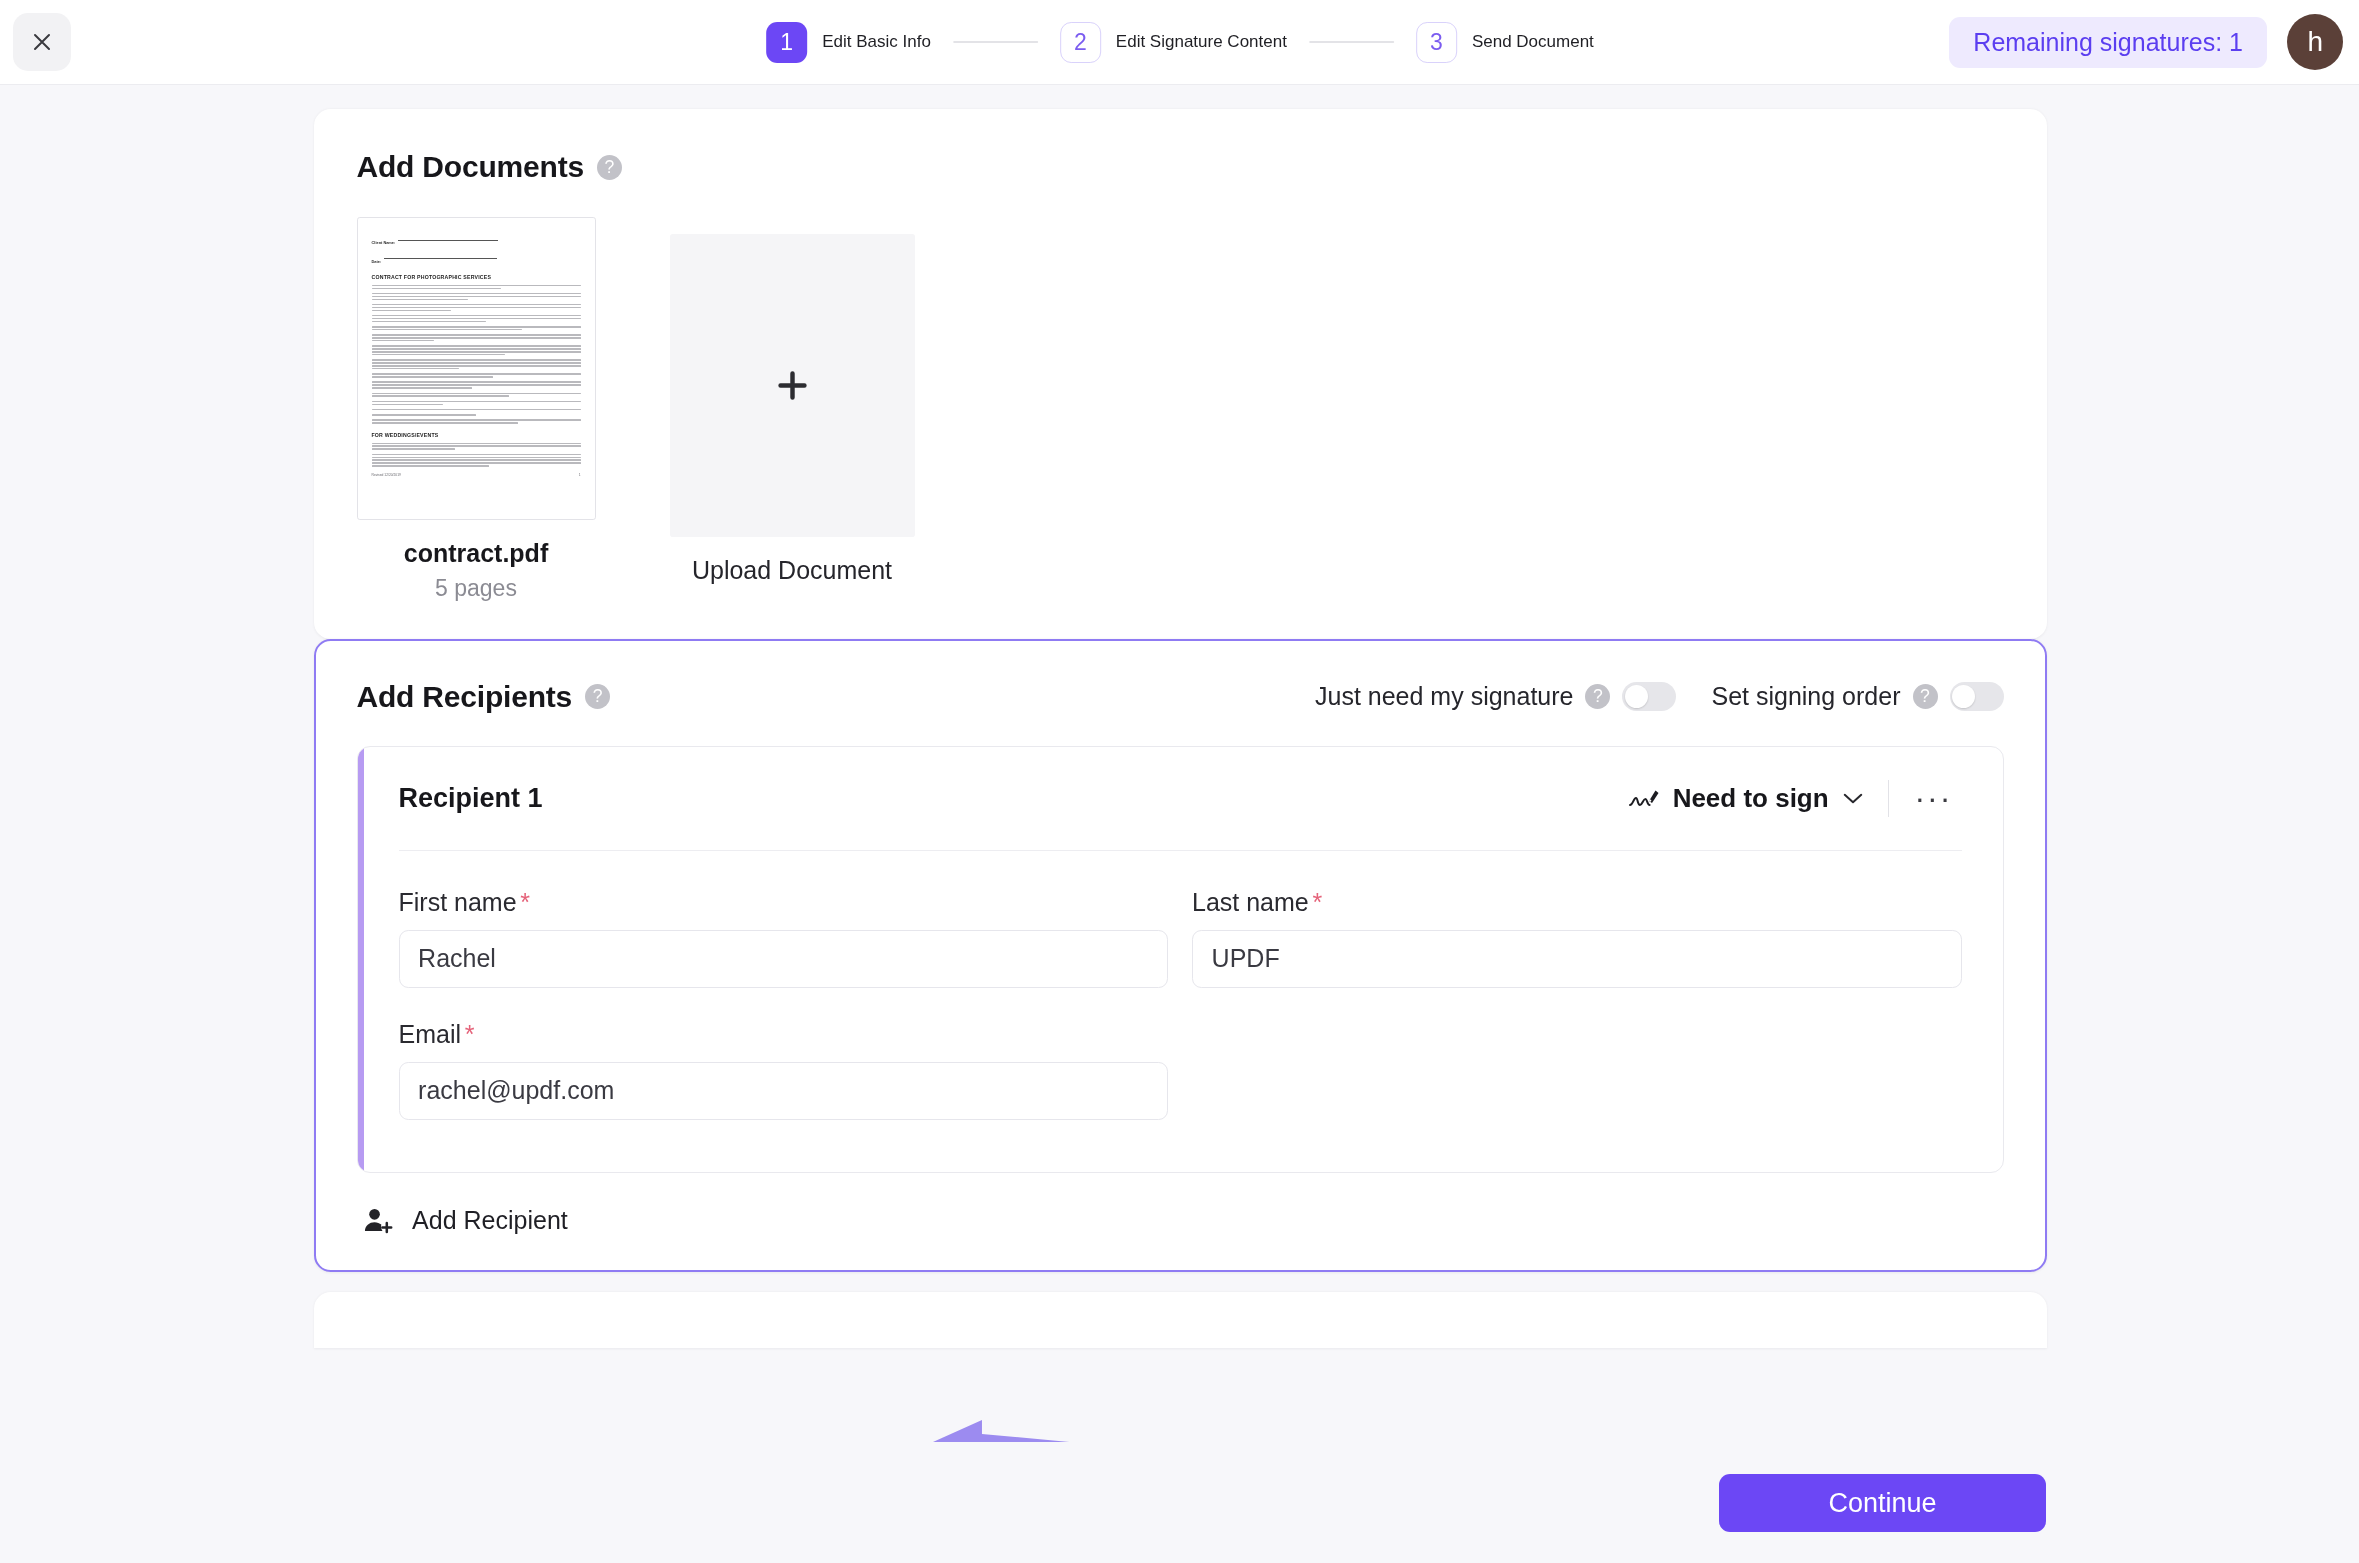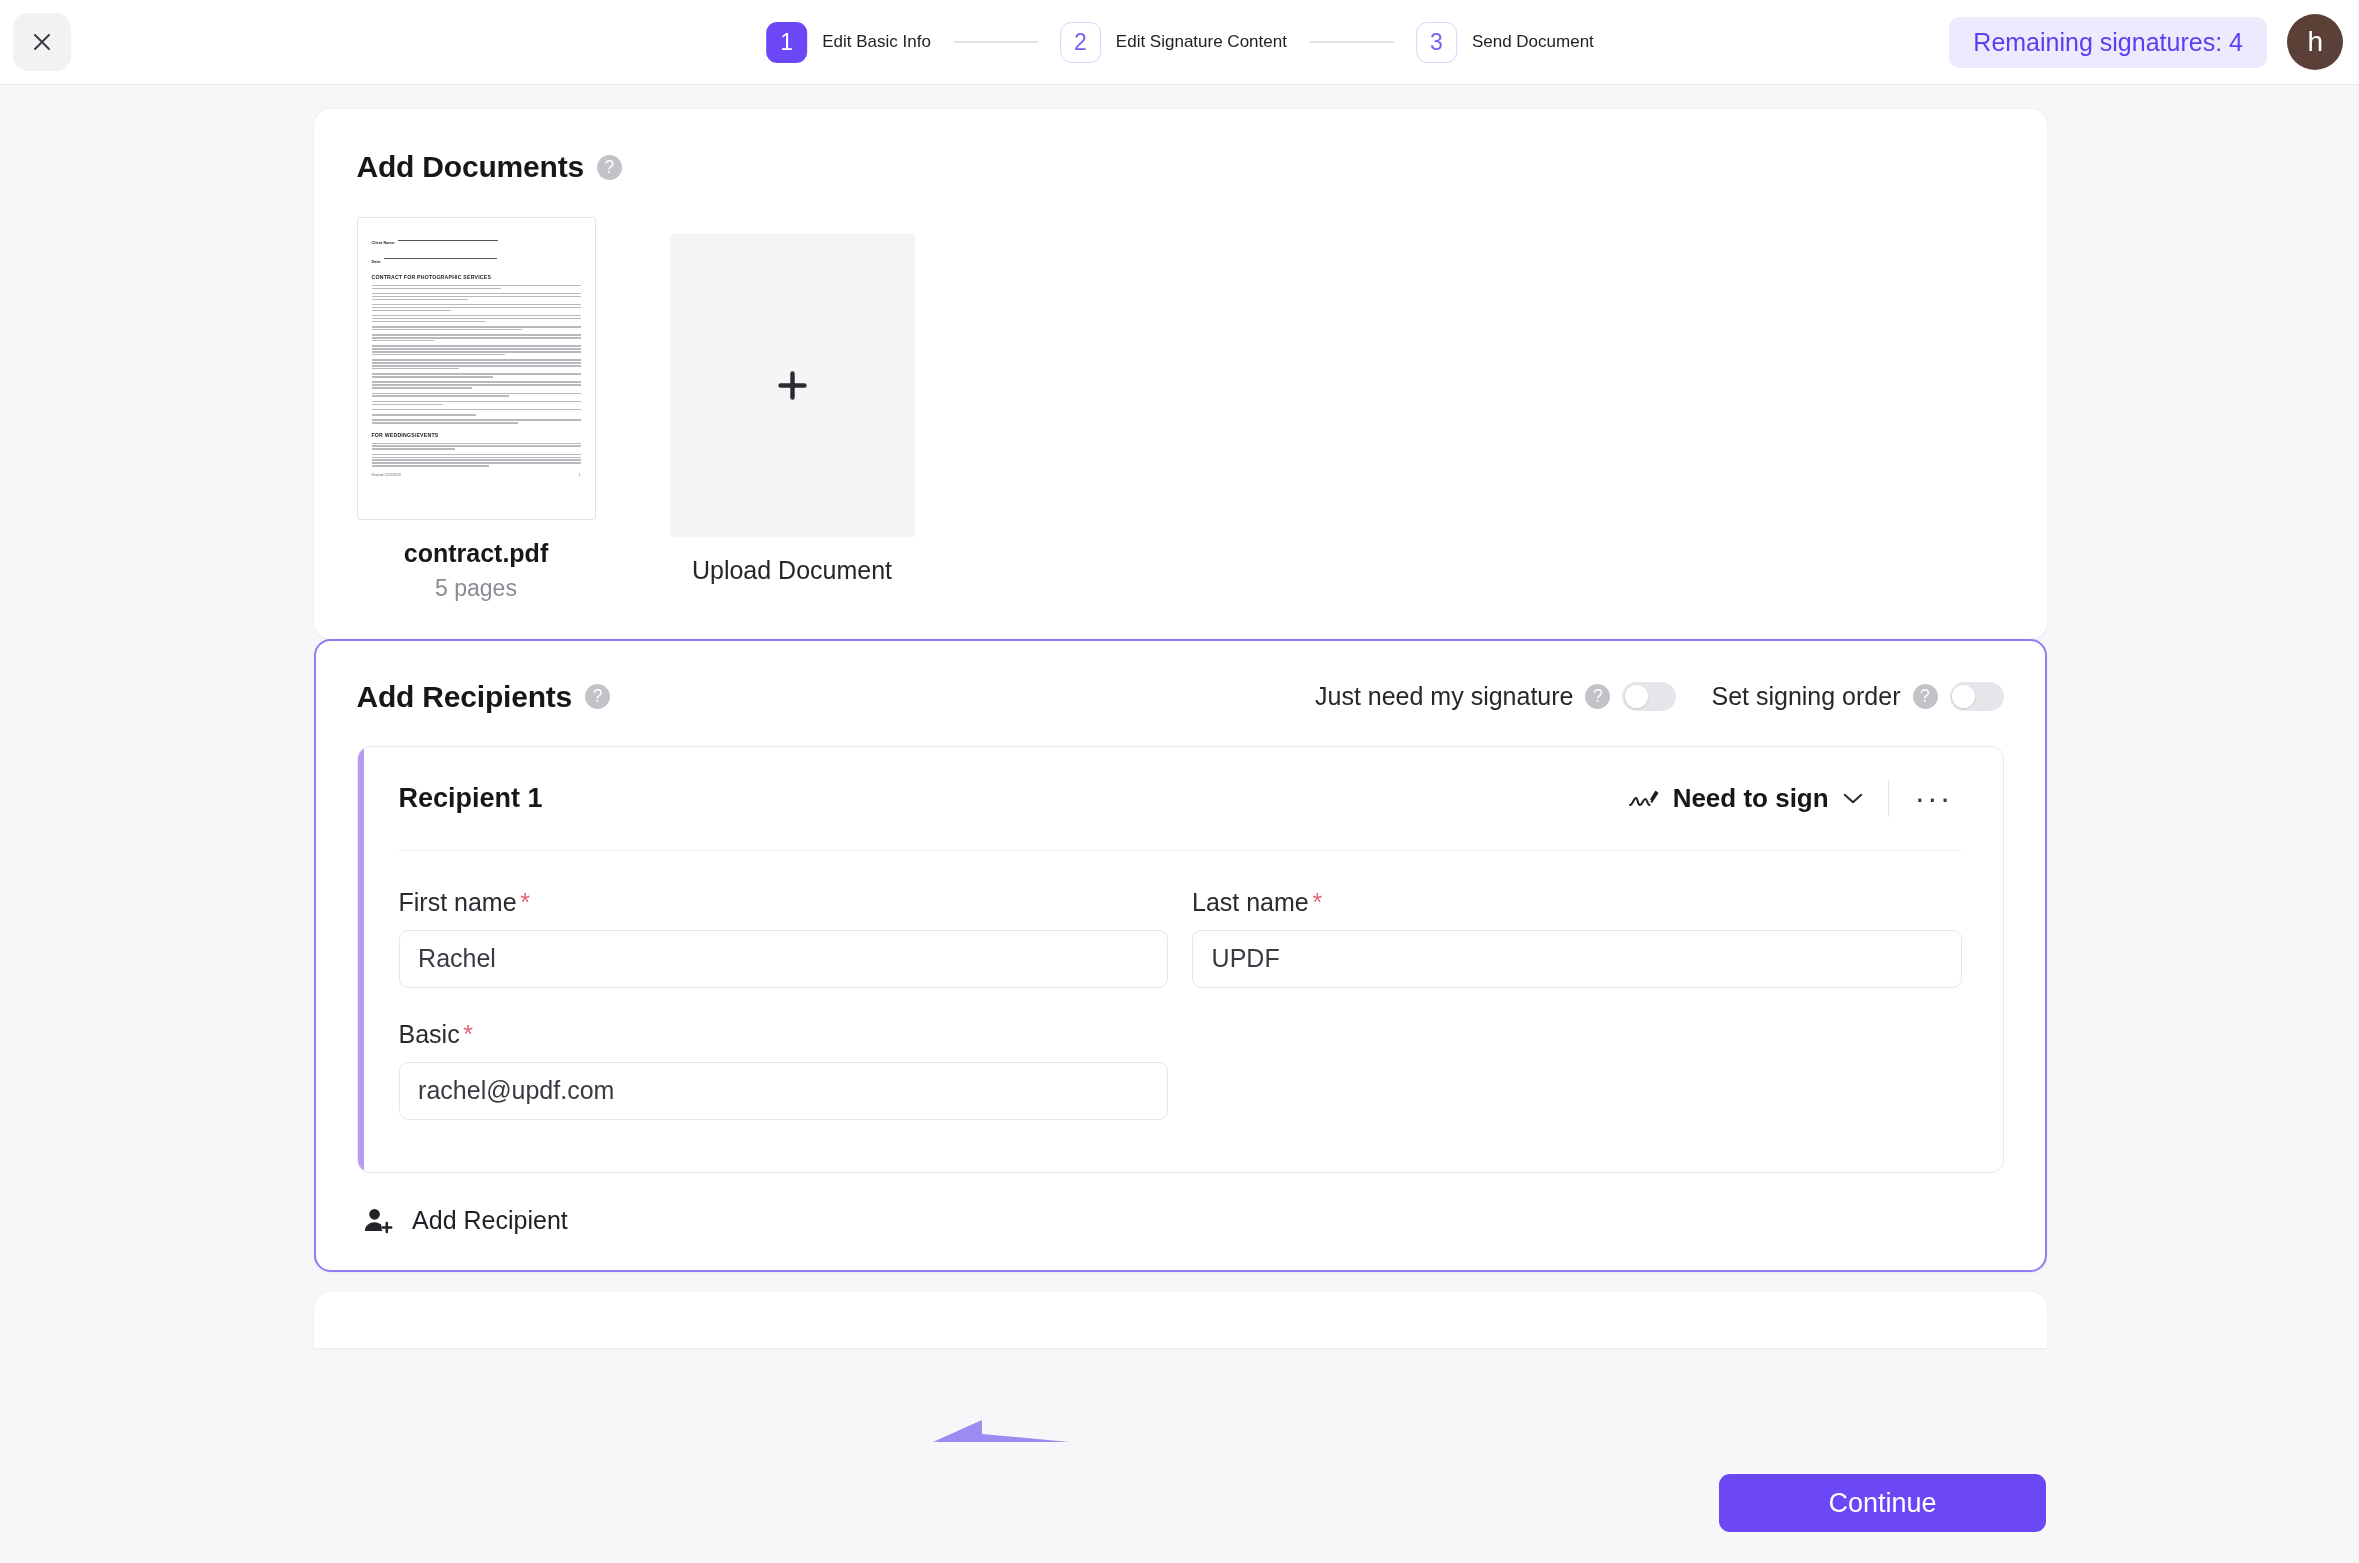--- a/index.html
+++ b/index.html
@@ -306,21 +306,21 @@
       <div class="step-label">Edit Signature Content</div>
     </div>
     <div class="step-conn"></div>
     <div class="step">
       <div class="step-num inactive">3</div>
       <div class="step-label">Send Document</div>
     </div>
   </div>
 
   <div class="topright">
-    <div class="sig-badge">Remaining signatures: 4</div>
+    <div class="sig-badge">Remaining signatures: 1</div>
     <div class="avatar">h</div>
   </div>
 </div>
 
 <div class="main">
   <div class="content">
 
     <div class="card docs-card">
       <div class="sec-title-row">
         <div class="sec-title">Add Documents</div>
@@ -502,21 +502,21 @@
                 </div>
                 <input class="field-input" type="text" value="UPDF" placeholder="Last name" style="">
               </div>
             </div>
 
             <div class="row-gap"></div>
 
             <div class="form-row">
               <div class="field">
                 <div class="field-label">
-                  <span>Basic</span><span class="req">*</span>
+                  <span>Email</span><span class="req">*</span>
                 </div>
                 <input class="field-input" type="text" value="rachel@updf.com" placeholder="Email" style="">
               </div>
               <div class="field"></div>
             </div>
           </div>
 
         </div>
       </div>
 

